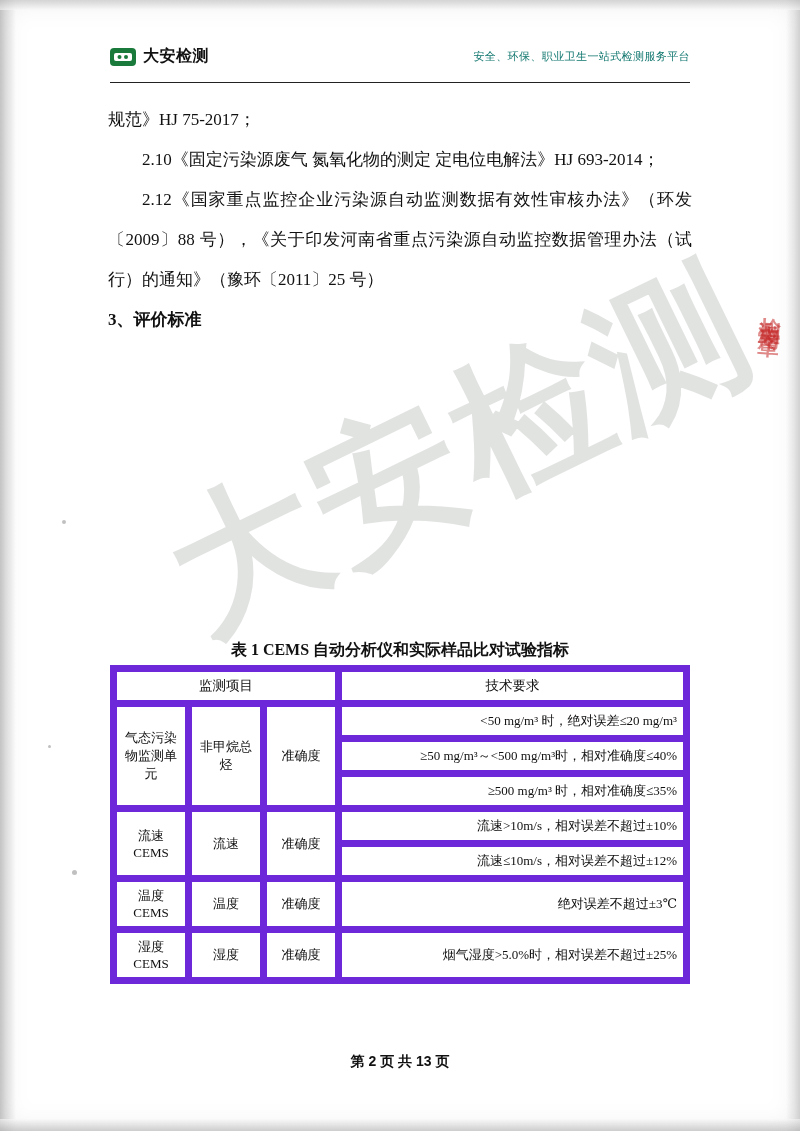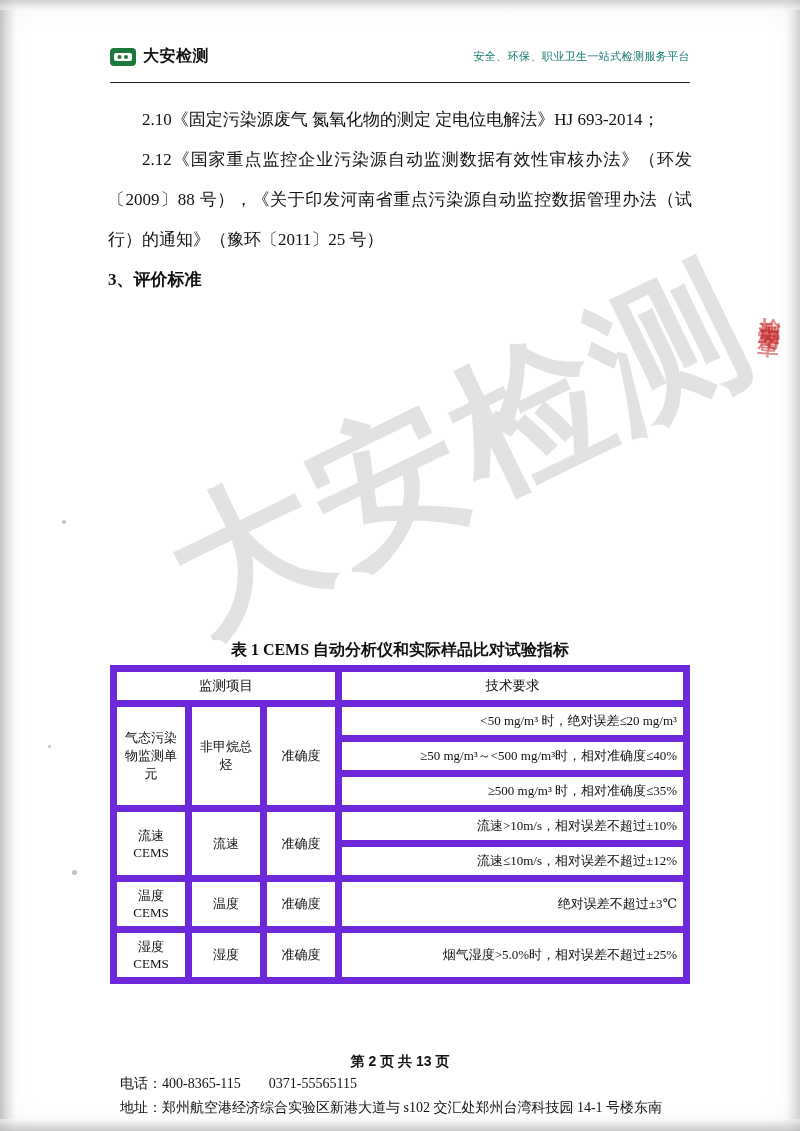--- a/index.html
+++ b/index.html
@@ -224,20 +224,21 @@
           <circle cx="13" cy="6" r="2" fill="#1a7a3c"></circle>
         </svg>
       </span>
       <span class="brand-name">大安检测</span>
     </div>
     <div class="header-slogan">安全、环保、职业卫生一站式检测服务平台</div>
   </div>
   <div class="header-rule"></div>
 
   <div class="body">
+    <p class="p">规范》HJ 75-2017；</p>
     <p class="p indent">2.10《固定污染源废气  氮氧化物的测定  定电位电解法》HJ 693-2014；</p>
     <p class="p indent">2.12《国家重点监控企业污染源自动监测数据有效性审核办法》（环发〔2009〕88 号），《关于印发河南省重点污染源自动监控数据管理办法（试行）的通知》（豫环〔2011〕25 号）</p>
     <p class="section-title">3、评价标准</p>
   </div>
 
   <div class="table-caption">表 1 CEMS 自动分析仪和实际样品比对试验指标</div>
 
   <table class="cems">
     <tbody>
       <tr>
@@ -278,28 +279,20 @@
       <tr>
         <td class="c">湿度 CEMS</td>
         <td class="c">湿度</td>
         <td class="c">准确度</td>
         <td class="l">烟气湿度&gt;5.0%时，相对误差不超过±25%</td>
       </tr>
     </tbody>
   </table>
 
   <div class="page-number">第 2 页 共 13 页</div>
-  <div class="footer">
-    <div class="row">
-      <span>电话：</span><span>400-8365-115</span><span class="gap"></span><span>0371-55565115</span>
-    </div>
-    <div class="row">
-      <span>地址：</span><span>郑州航空港经济综合实验区新港大道与 s102 交汇处郑州台湾科技园 14-1 号楼东南</span>
-    </div>
-  </div>
 
   <div class="speck" style="left:62px; top:520px; width:4px; height:4px;"></div>
   <div class="speck" style="left:48px; top:745px; width:3px; height:3px;"></div>
   <div class="speck" style="left:72px; top:870px; width:5px; height:5px;"></div>
 
   <div class="scan-left"></div>
   <div class="scan-right"></div>
   <div class="scan-top"></div>
   <div class="scan-bottom"></div>
   <div class="paper-edge"></div>

